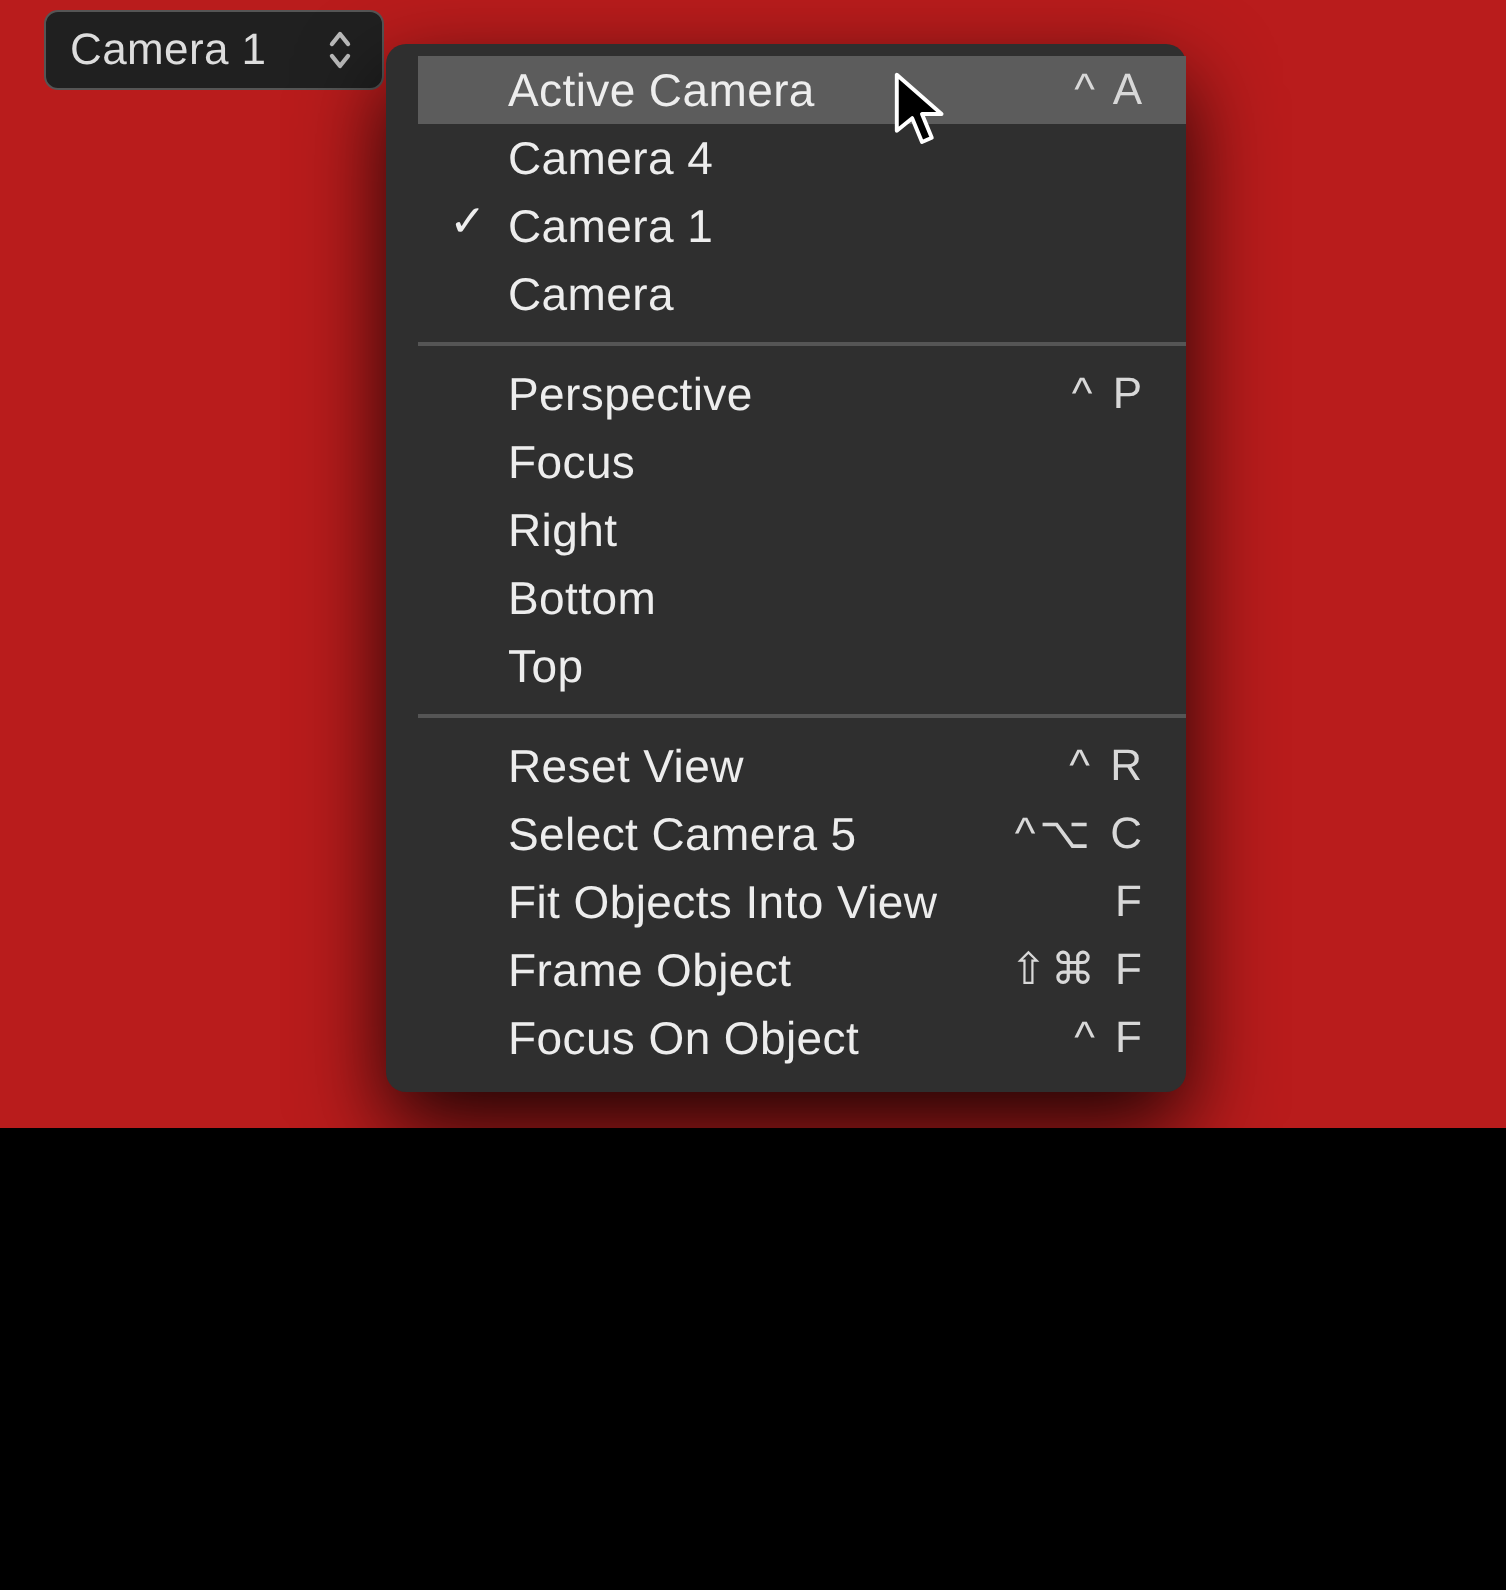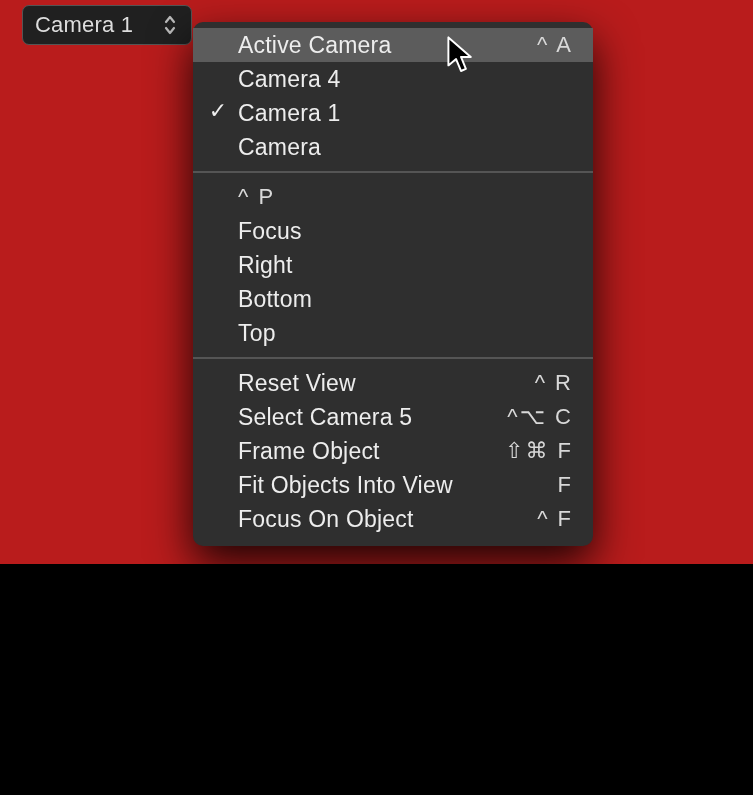--- a/index.html
+++ b/index.html
@@ -46,21 +46,21 @@
 
     
     .menu {
       position: absolute;
       top: 22px;
       left: 193px;
       width: 400px;
       background: #2f2f2f;
       border-radius: 10px;
       box-shadow: 0 18px 44px rgba(0,0,0,0.85);
-      padding: 6px 0 10px 0;
+      padding: 6px 0 10px 16px;
     }
     .menu-item {
       position: relative;
       display: flex;
       align-items: center;
       height: 34px;
       padding: 0 20px 0 45px;
       color: #EDEDED;
       font-size: 23px;
       letter-spacing: 0.2px;
@@ -128,20 +128,21 @@
       </div>
       <div class="menu-item">
         <span class="check">✓</span>
         <span class="label">Camera 1</span>
       </div>
       <div class="menu-item">
         <span class="label">Camera</span>
       </div>
       <hr class="sep">
       <div class="menu-item">
+        <span class="label">Perspective</span>
         <span class="shortcut">^ P</span>
       </div>
       <div class="menu-item">
         <span class="label">Focus</span>
       </div>
       <div class="menu-item">
         <span class="label">Right</span>
       </div>
       <div class="menu-item">
         <span class="label">Bottom</span>
@@ -152,26 +153,26 @@
       <hr class="sep">
       <div class="menu-item">
         <span class="label">Reset View</span>
         <span class="shortcut">^ R</span>
       </div>
       <div class="menu-item">
         <span class="label">Select Camera 5</span>
         <span class="shortcut">^⌥ C</span>
       </div>
       <div class="menu-item">
+        <span class="label">Fit Objects Into View</span>
+        <span class="shortcut">F</span>
+      </div>
+      <div class="menu-item">
         <span class="label">Frame Object</span>
         <span class="shortcut">⇧⌘ F</span>
-      </div>
-      <div class="menu-item">
-        <span class="label">Fit Objects Into View</span>
-        <span class="shortcut">F</span>
       </div>
       <div class="menu-item">
         <span class="label">Focus On Object</span>
         <span class="shortcut">^ F</span>
       </div>
     </div>
 
   <div class="cursor">
     <svg viewBox="0 0 20 28">
       <path d="M1 1 L1 21 L6.5 16.5 L10 25 L13.5 23.5 L10 15 L17 15 Z" fill="#000" stroke="#fff" stroke-width="1.4" stroke-linejoin="round"></path>

